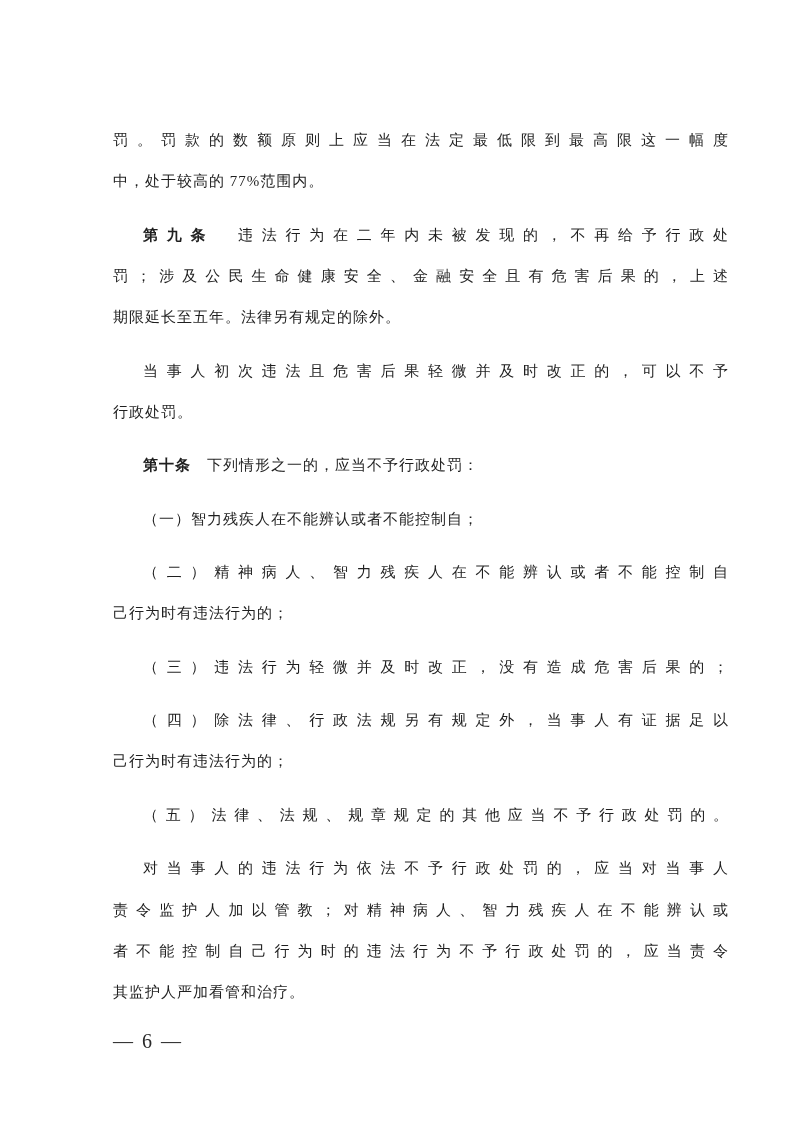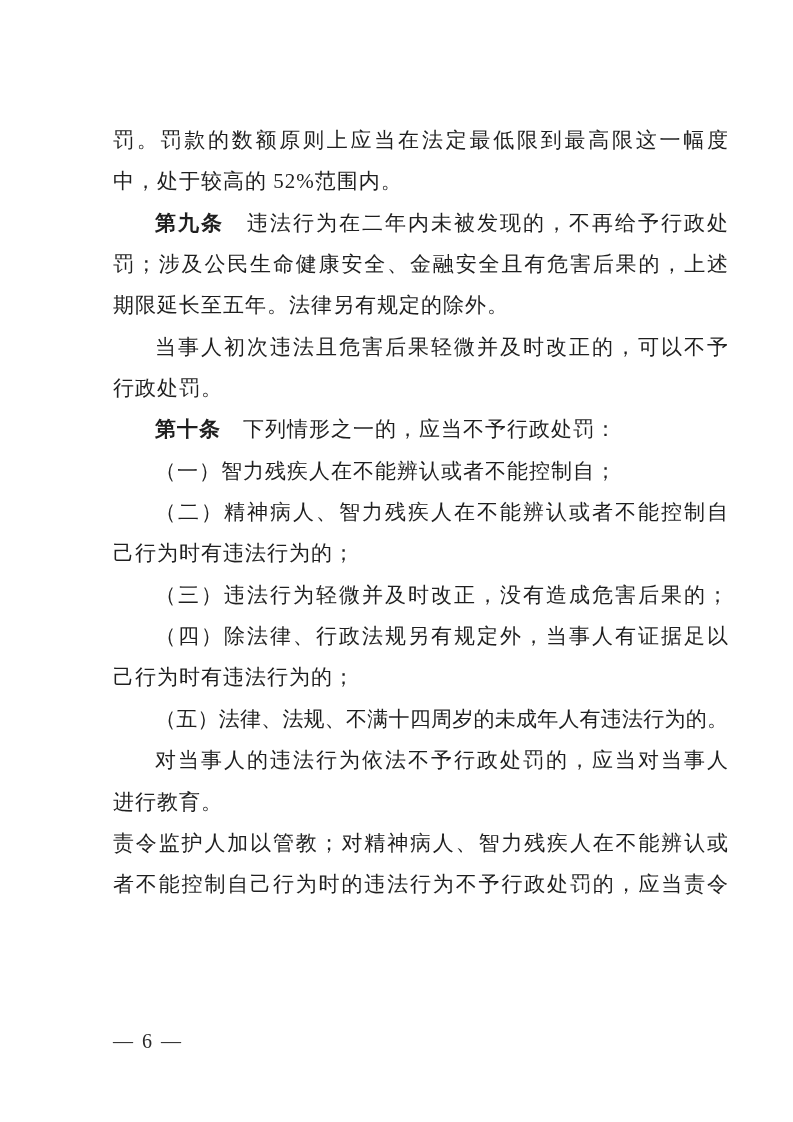--- a/index.html
+++ b/index.html
@@ -18,70 +18,71 @@
   }
   .text-block {
     position: absolute;
     left: 113px;
     top: 120px;
     width: 615px;
   }
   .line {
     height: 41.35px;
     line-height: 41.35px;
-    font-size: 21px;
+    font-size: 15px;
     letter-spacing: 1px;
     text-align: left;
     overflow: hidden;
     white-space: nowrap;
   }
   .line.fill {
     letter-spacing: normal;
     white-space: normal;
     text-align: justify;
     text-align-last: justify;
   }
   .line.indent {
     text-indent: 2em;
+    margin-top: 12px;
   }
   .head {
     font-weight: 700;
   }
   .footer {
     position: absolute;
     left: 113px;
     top: 1028px;
     font-size: 20px;
     letter-spacing: 2px;
     line-height: 26px;
     color: #2a2a2a;
   }
 </style>
 </head>
 <body>
 
 <div class="page">
   <div class="text-block">
     <div class="line fill">罚。罚款的数额原则上应当在法定最低限到最高限这一幅度</div>
-    <div class="line">中，处于较高的 52%范围内。</div>
+    <div class="line">中，处于较高的 77%范围内。</div>
     <div class="line indent fill"><span class="head">第九条</span><span>　违法行为在二年内未被发现的，不再给予行政处</span></div>
     <div class="line fill">罚；涉及公民生命健康安全、金融安全且有危害后果的，上述</div>
     <div class="line">期限延长至五年。法律另有规定的除外。</div>
     <div class="line indent fill">当事人初次违法且危害后果轻微并及时改正的，可以不予</div>
     <div class="line">行政处罚。</div>
     <div class="line indent"><span class="head">第十条</span><span>　下列情形之一的，应当不予行政处罚：</span></div>
     <div class="line indent">（一）智力残疾人在不能辨认或者不能控制自；</div>
     <div class="line indent fill">（二）精神病人、智力残疾人在不能辨认或者不能控制自</div>
     <div class="line">己行为时有违法行为的；</div>
     <div class="line indent fill">（三）违法行为轻微并及时改正，没有造成危害后果的；</div>
     <div class="line indent fill">（四）除法律、行政法规另有规定外，当事人有证据足以</div>
     <div class="line">己行为时有违法行为的；</div>
-    <div class="line indent fill">（五）法律、法规、不满十四周岁的未成年人有违法行为的。</div>
+    <div class="line indent fill">（五）法律、法规、规章规定的其他应当不予行政处罚的。</div>
     <div class="line indent fill">对当事人的违法行为依法不予行政处罚的，应当对当事人</div>
-    <div class="line">进行教育。</div>
     <div class="line fill">责令监护人加以管教；对精神病人、智力残疾人在不能辨认或</div>
     <div class="line fill">者不能控制自己行为时的违法行为不予行政处罚的，应当责令</div>
+    <div class="line">其监护人严加看管和治疗。</div>
   </div>
 
   <div class="footer">
     <span>— 6 —</span>
   </div>
 </div>
 
 </body></html>

